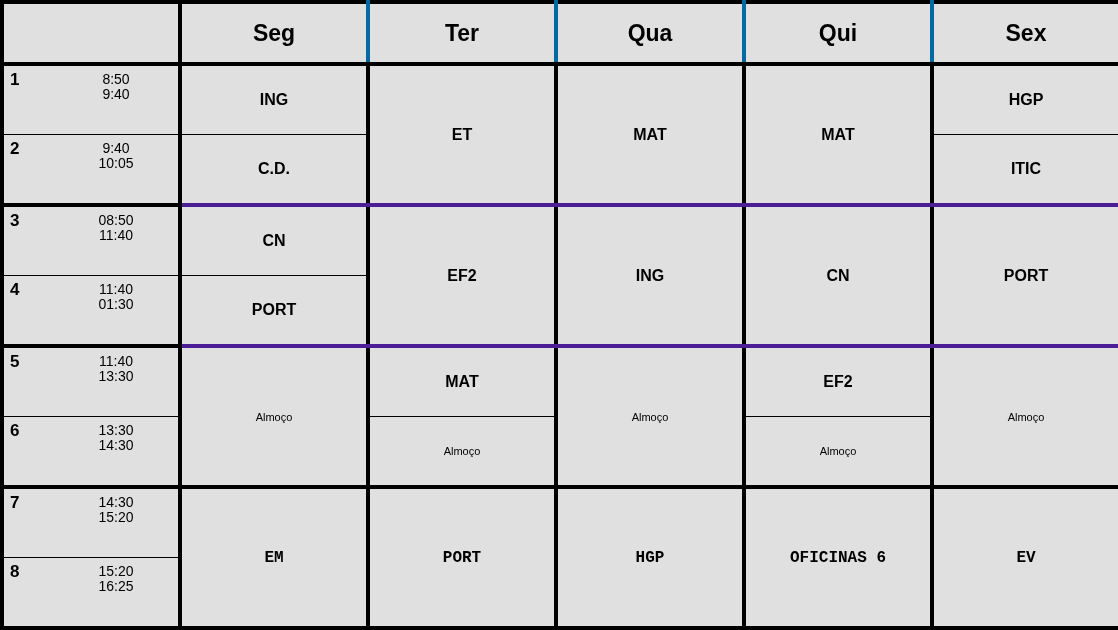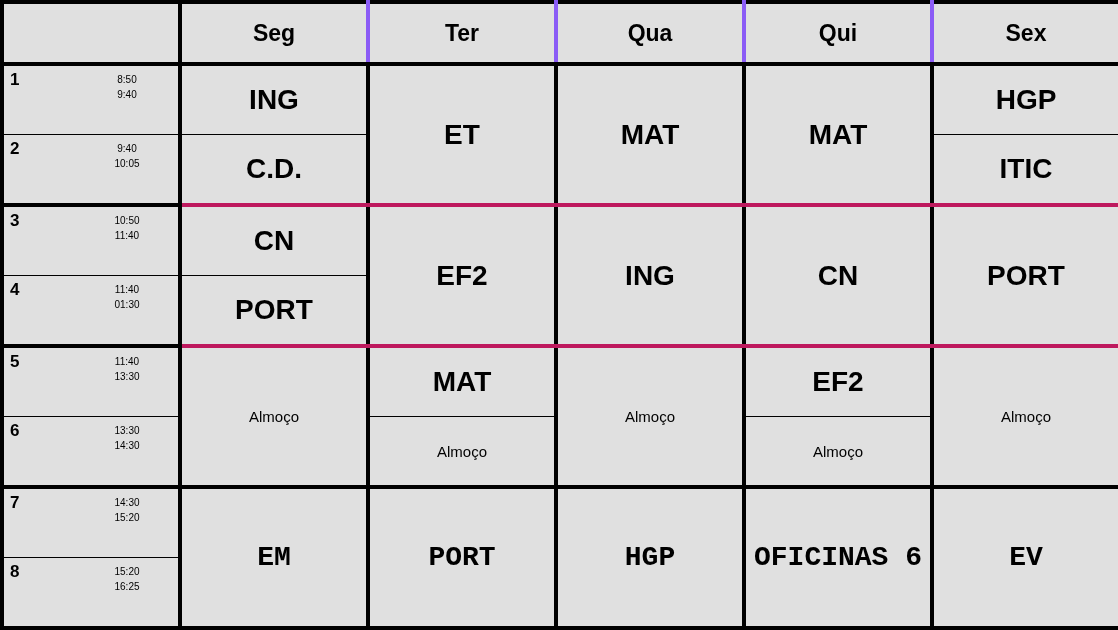--- a/index.html
+++ b/index.html
@@ -36,21 +36,21 @@
   #timetable {
     border: 4px solid #000000;
   }
 
   
   .hdr {
     font-size: 23px;
     font-weight: bold;
     color: #000000;
     height: 62px;
-    border-right: 4px solid #8b5cf6;
+    border-right: 4px solid #0369a1;
     border-bottom: 4px solid #000000;
   }
   .hdr-corner {
     border-right: 4px solid #000000;
     border-bottom: 4px solid #000000;
   }
   .hdr-last { border-right: none; }
 
   
   .timecell {
@@ -65,46 +65,46 @@
   .period-num {
     position: absolute;
     left: 6px;
     top: 4px;
     font-size: 17px;
     font-weight: bold;
     color: #000000;
   }
   .times {
     position: absolute;
-    left: 93px;
+    left: 82px;
     top: 6px;
-    font-size: 10px;
+    font-size: 14px;
     line-height: 15px;
     color: #000000;
     text-align: center;
     width: 60px;
   }
   .times span { display: block; }
 
   
   .subject {
-    font-size: 28px;
+    font-size: 16px;
     font-weight: bold;
     color: #000000;
     border-right: 4px solid #000000;
     border-bottom: 1px solid #000000;
     background: #e0e0e0;
   }
-  .subject.block-end { border-bottom: 4px solid #be185d; }
+  .subject.block-end { border-bottom: 4px solid #4c1d95; }
   .subject.last-col  { border-right: none; }
   .subject.last-row  { border-bottom: none; font-family: Liberation Mono, monospace; }
 
   
   .lunch {
-    font-size: 15px;
+    font-size: 11px;
     font-weight: normal;
     color: #000000;
     background: #ffffff;
     border-right: 4px solid #000000;
     border-bottom: 1px solid #000000;
   }
   .lunch.block-end { border-bottom: 4px solid #000000; }
   .lunch.last-col  { border-right: none; }
 </style>
 </head>
@@ -154,21 +154,21 @@
         </span>
       </td>
       <td class="subject block-end">C.D.</td>
       <td class="subject block-end last-col">ITIC</td>
     </tr>
 
     <tr>
       <td class="timecell">
         <span class="period-num">3</span>
         <span class="times">
-          <span>10:50</span>
+          <span>08:50</span>
           <span>11:40</span>
         </span>
       </td>
       <td class="subject">CN</td>
       <td class="subject block-end" rowspan="2">EF2</td>
       <td class="subject block-end" rowspan="2">ING</td>
       <td class="subject block-end" rowspan="2">CN</td>
       <td class="subject block-end last-col" rowspan="2">PORT</td>
     </tr>
 

